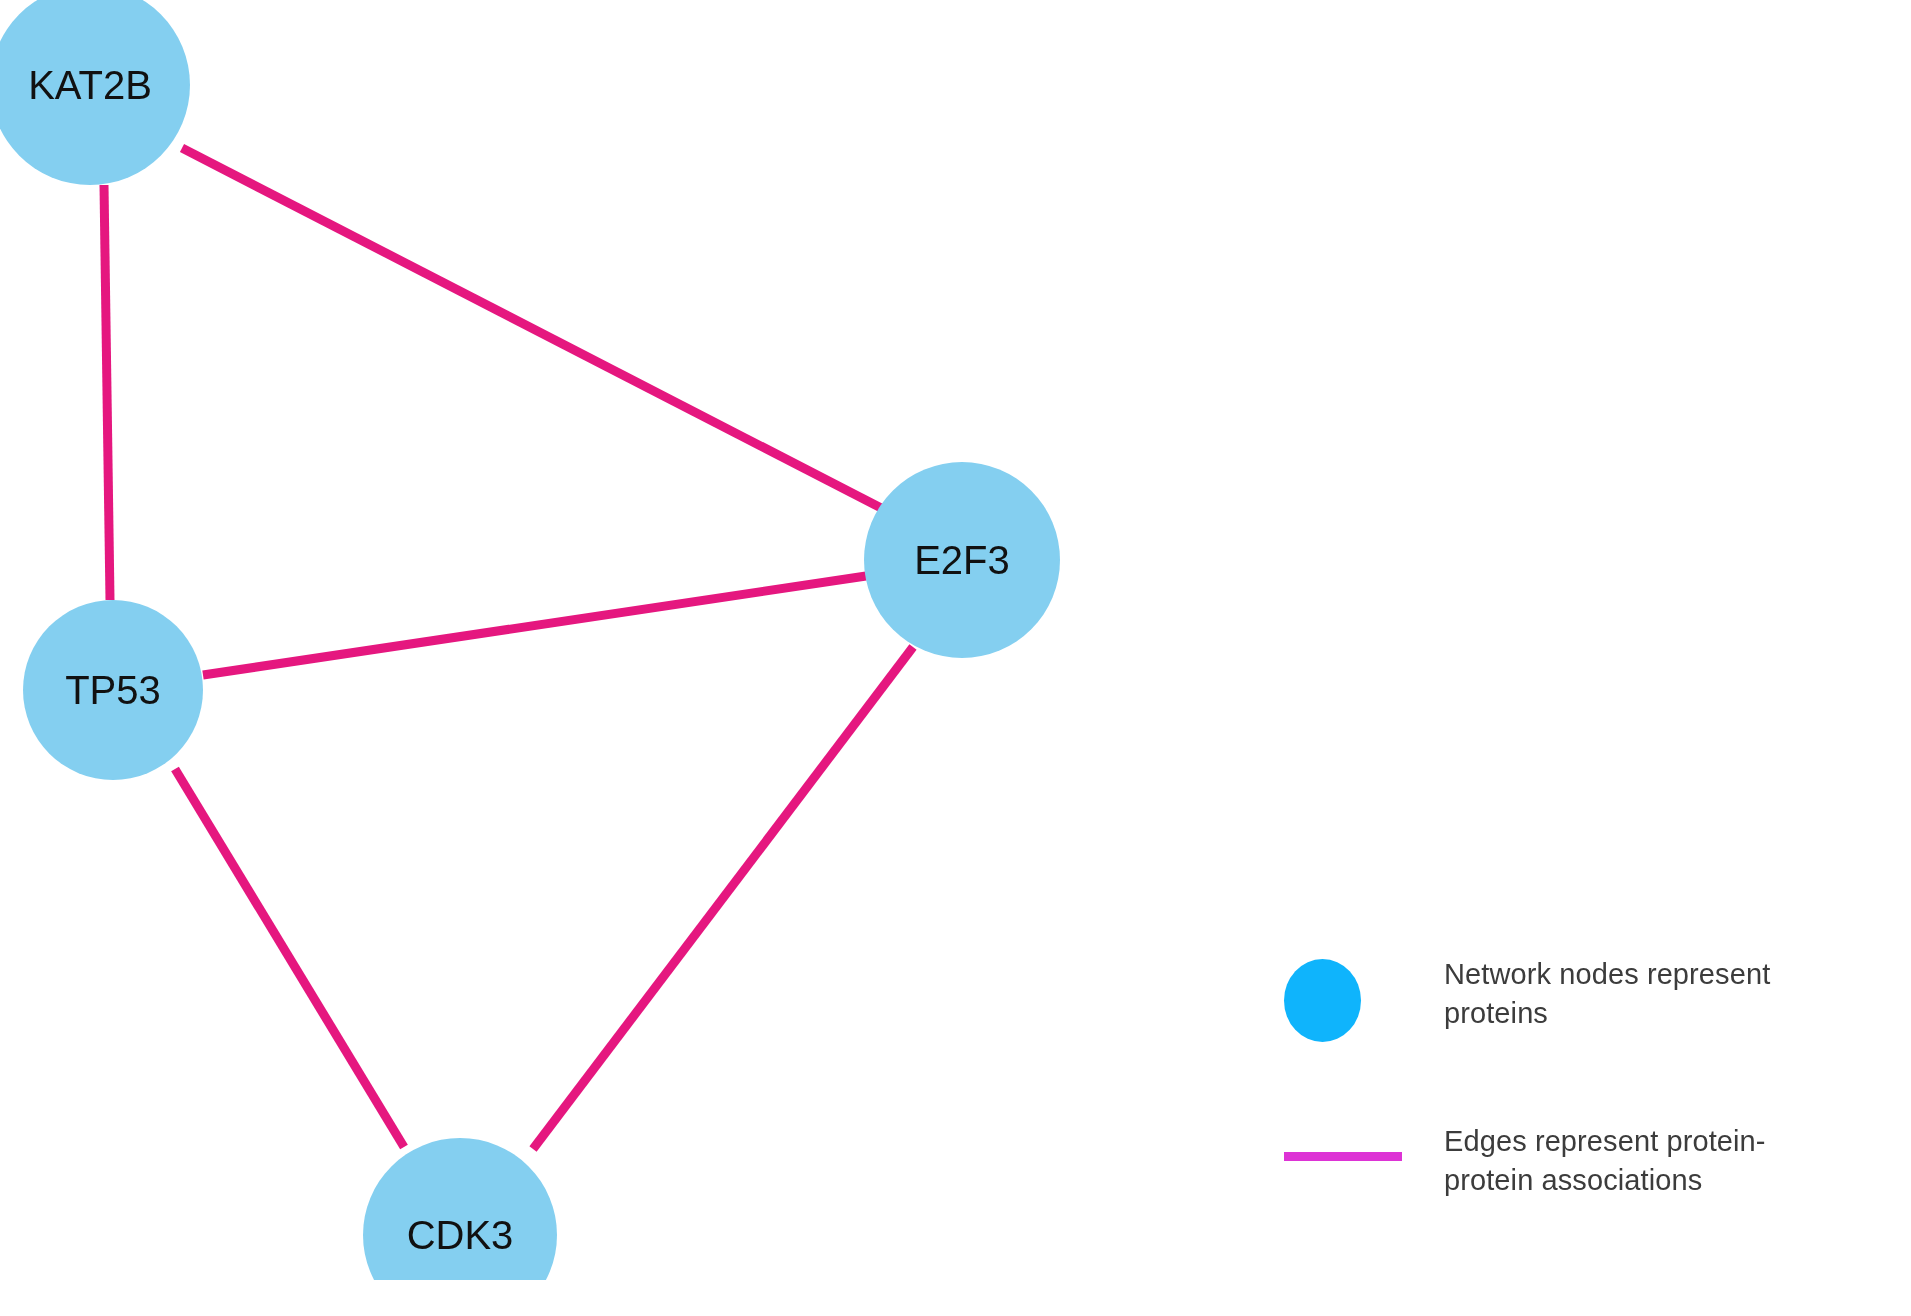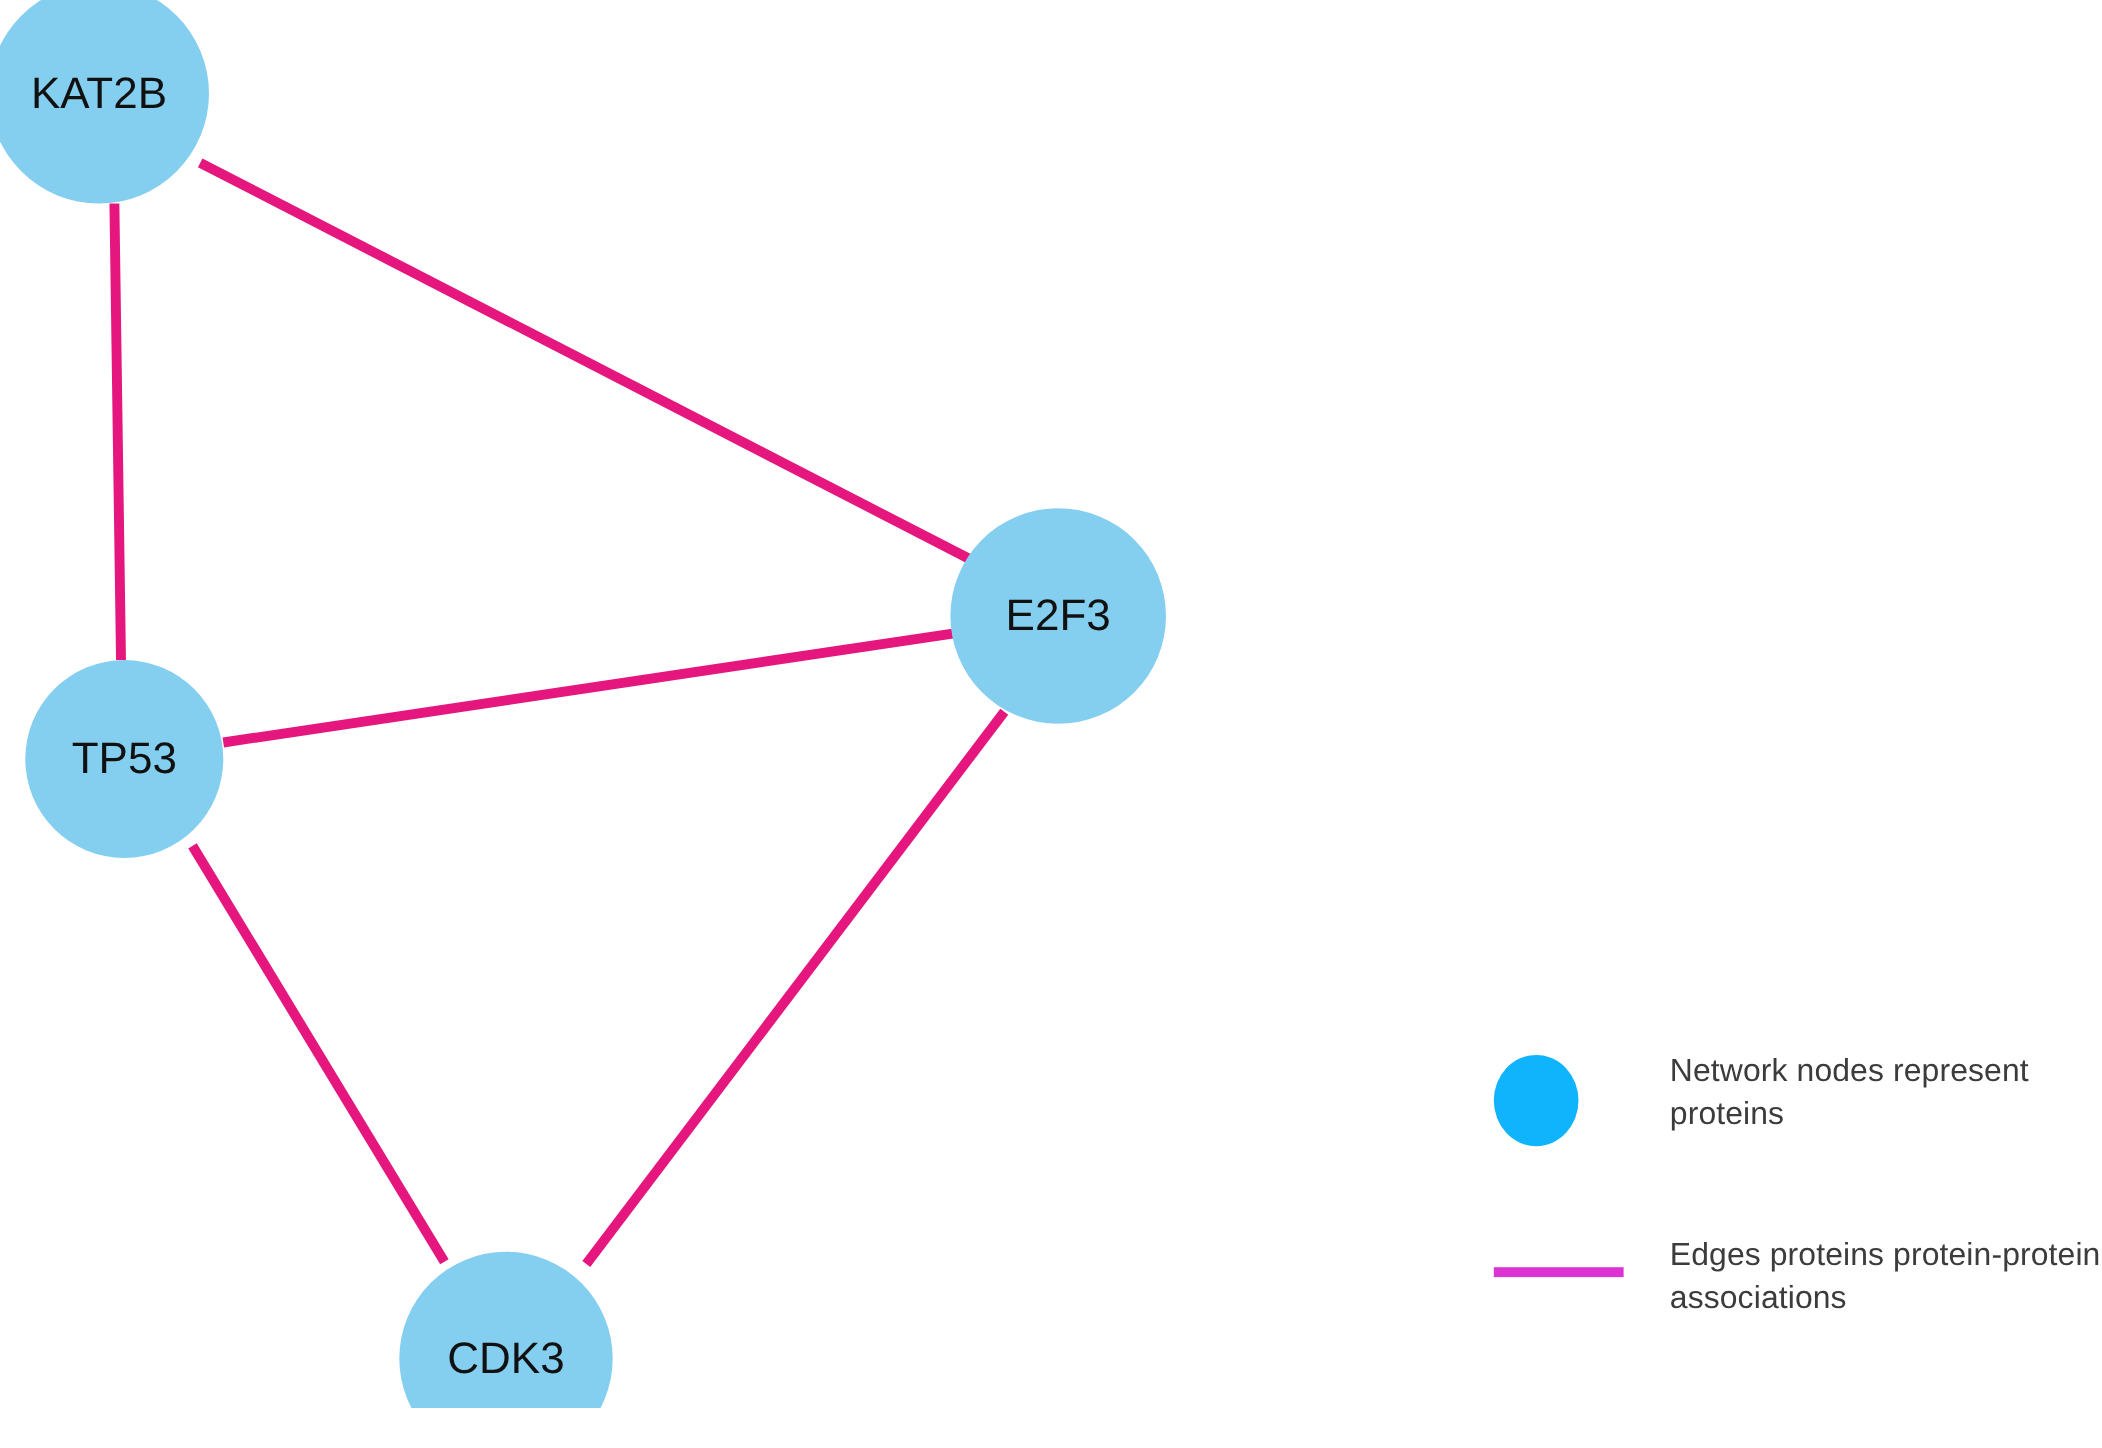--- a/index.html
+++ b/index.html
@@ -37,21 +37,21 @@
     text-anchor: middle;
     dominant-baseline: central;
     pointer-events: none;
   }
   .edge-line {
     stroke-linecap: butt;
   }
   
   #legend {
     position: absolute;
-    left: 1358px;
+    left: 1284px;
     top: 955px;
     width: 553px;
   }
   .legend-row {
     display: flex;
     align-items: flex-start;
     margin-bottom: 80px;
   }
   .legend-symbol-cell {
     width: 160px;
@@ -121,18 +121,18 @@
       <div class="legend-symbol-cell">
         <div class="legend-swatch-circle"></div>
       </div>
       <div class="legend-text">Network nodes represent proteins</div>
     </div>
 
     <div class="legend-row">
       <div class="legend-symbol-cell">
         <div class="legend-swatch-line"></div>
       </div>
-      <div class="legend-text">Edges proteins protein-protein associations</div>
+      <div class="legend-text">Edges represent protein-protein associations</div>
     </div>
 
   </div>
 
 </div>
 
 </body></html>

